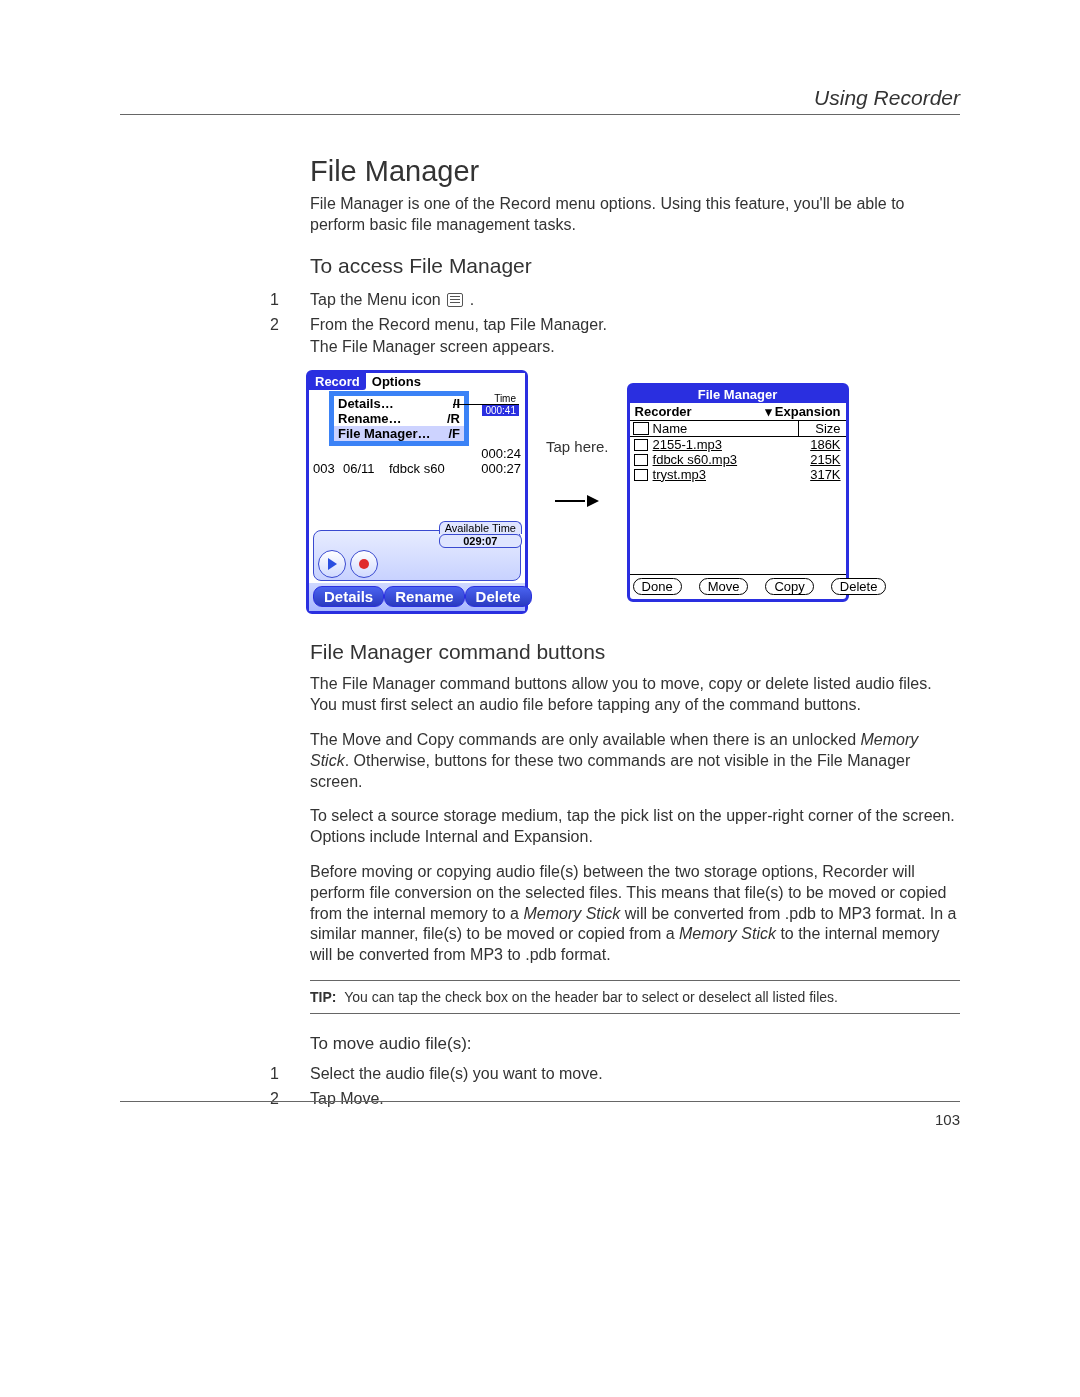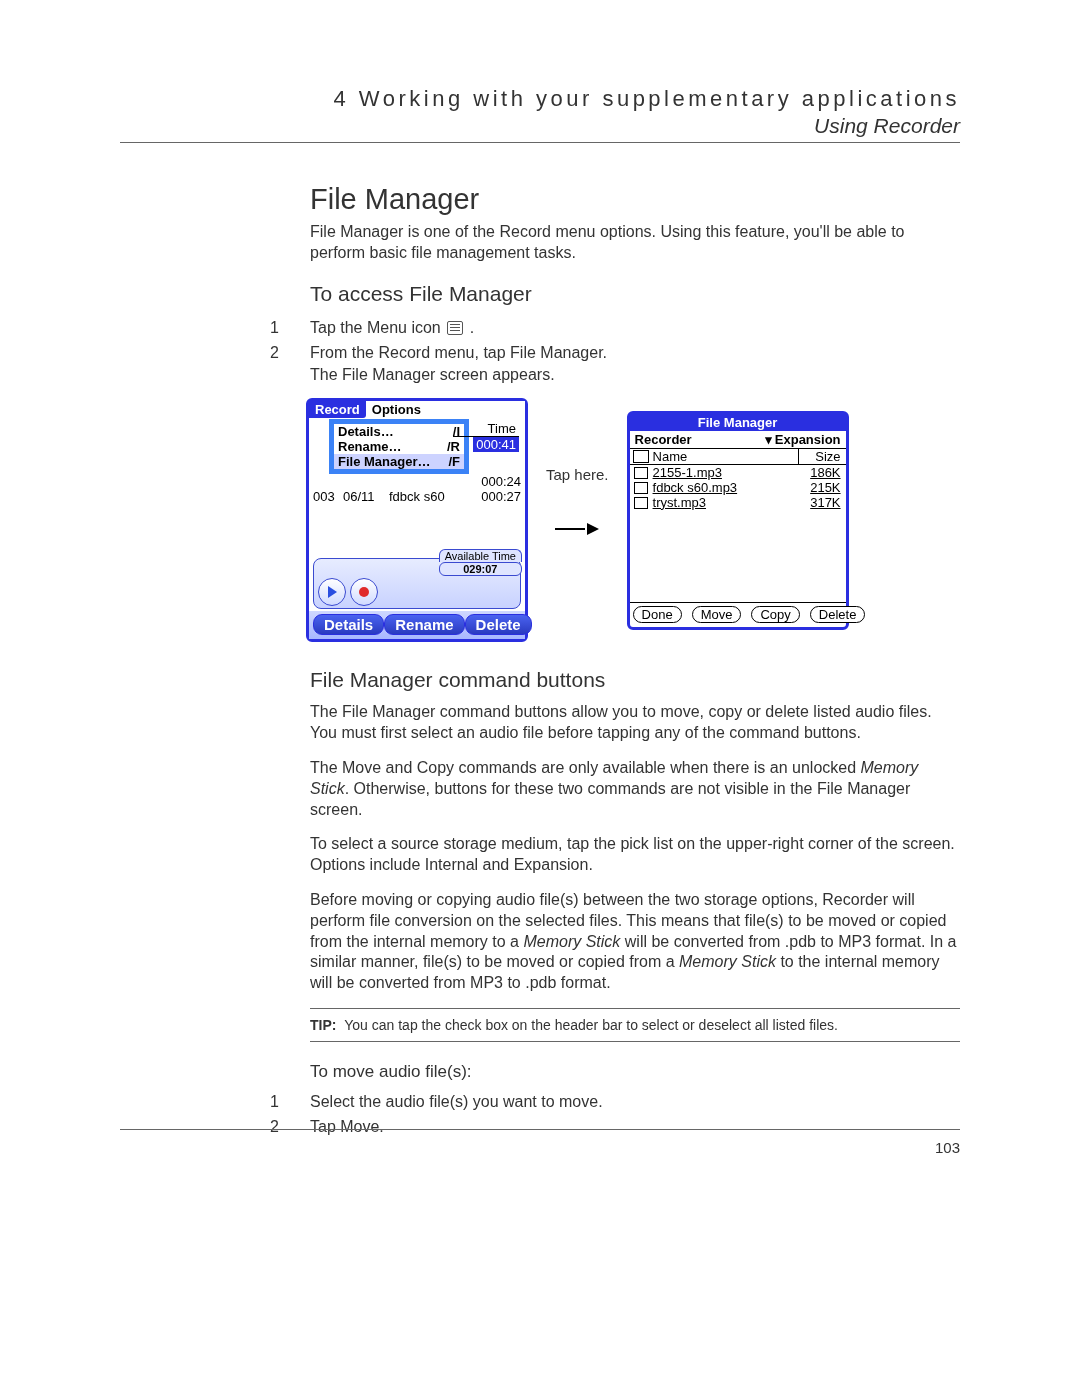--- a/index.html
+++ b/index.html
@@ -155,21 +155,21 @@
   .palm-dropdown .row.sel {
     background: #cdd3ff;
   }
   .shortcut { font-weight: bold; }
   .palm-right-top {
     position: absolute;
     margin-left: 144px;
     margin-top: -53px;
     width: 66px;
     text-align: right;
-    font-size: 13px;
+    font-size: 10px;
   }
   .palm-right-top .time-h {
     border-bottom: 1px solid #000;
     padding-right: 3px;
   }
   .palm-right-top .time-val {
     background: #2a2fe0;
     color: #fff;
     padding: 0 3px;
     display: inline-block;
@@ -322,21 +322,21 @@
     border: 1px solid #000;
     margin: 2px 5px 1px 1px;
   }
   .fm-row .name { flex: 1; }
   .fm-row .size { width: 46px; text-align: right; padding-right: 2px; }
   .fm-space { height: 92px; }
   .fm-footer {
     border-top: 1px solid #000;
     padding: 3px 20px 4px 3px;
     display: flex;
-    gap: 10px;
+    gap: 17px;
   }
   .fm-footer .btn {
     border: 1px solid #000;
     border-radius: 10px;
     padding: 0 8px;
     font-size: 13px;
     background: #fff;
   }
   .tip-box {
     border-top: 1px solid #666;
@@ -365,21 +365,20 @@
     flex-direction: column;
     align-items: center;
     gap: 40px;
   }
   em.it { font-style: italic; }
 </style>
 </head>
 <body>
 
 <div class="page">
-  <div class="chapter-head">4 Working with your supplementary applications</div>
   <div class="chapter-sub">Using Recorder</div>
   <hr class="rule">
 
   <div class="content-col">
     <h1 class="section">File Manager</h1>
     <p>File Manager is one of the Record menu options. Using this feature, you'll be able to perform basic file management tasks.</p>
 
     <h2 class="sub">To access File Manager</h2>
     <ol class="steps">
       <li>

